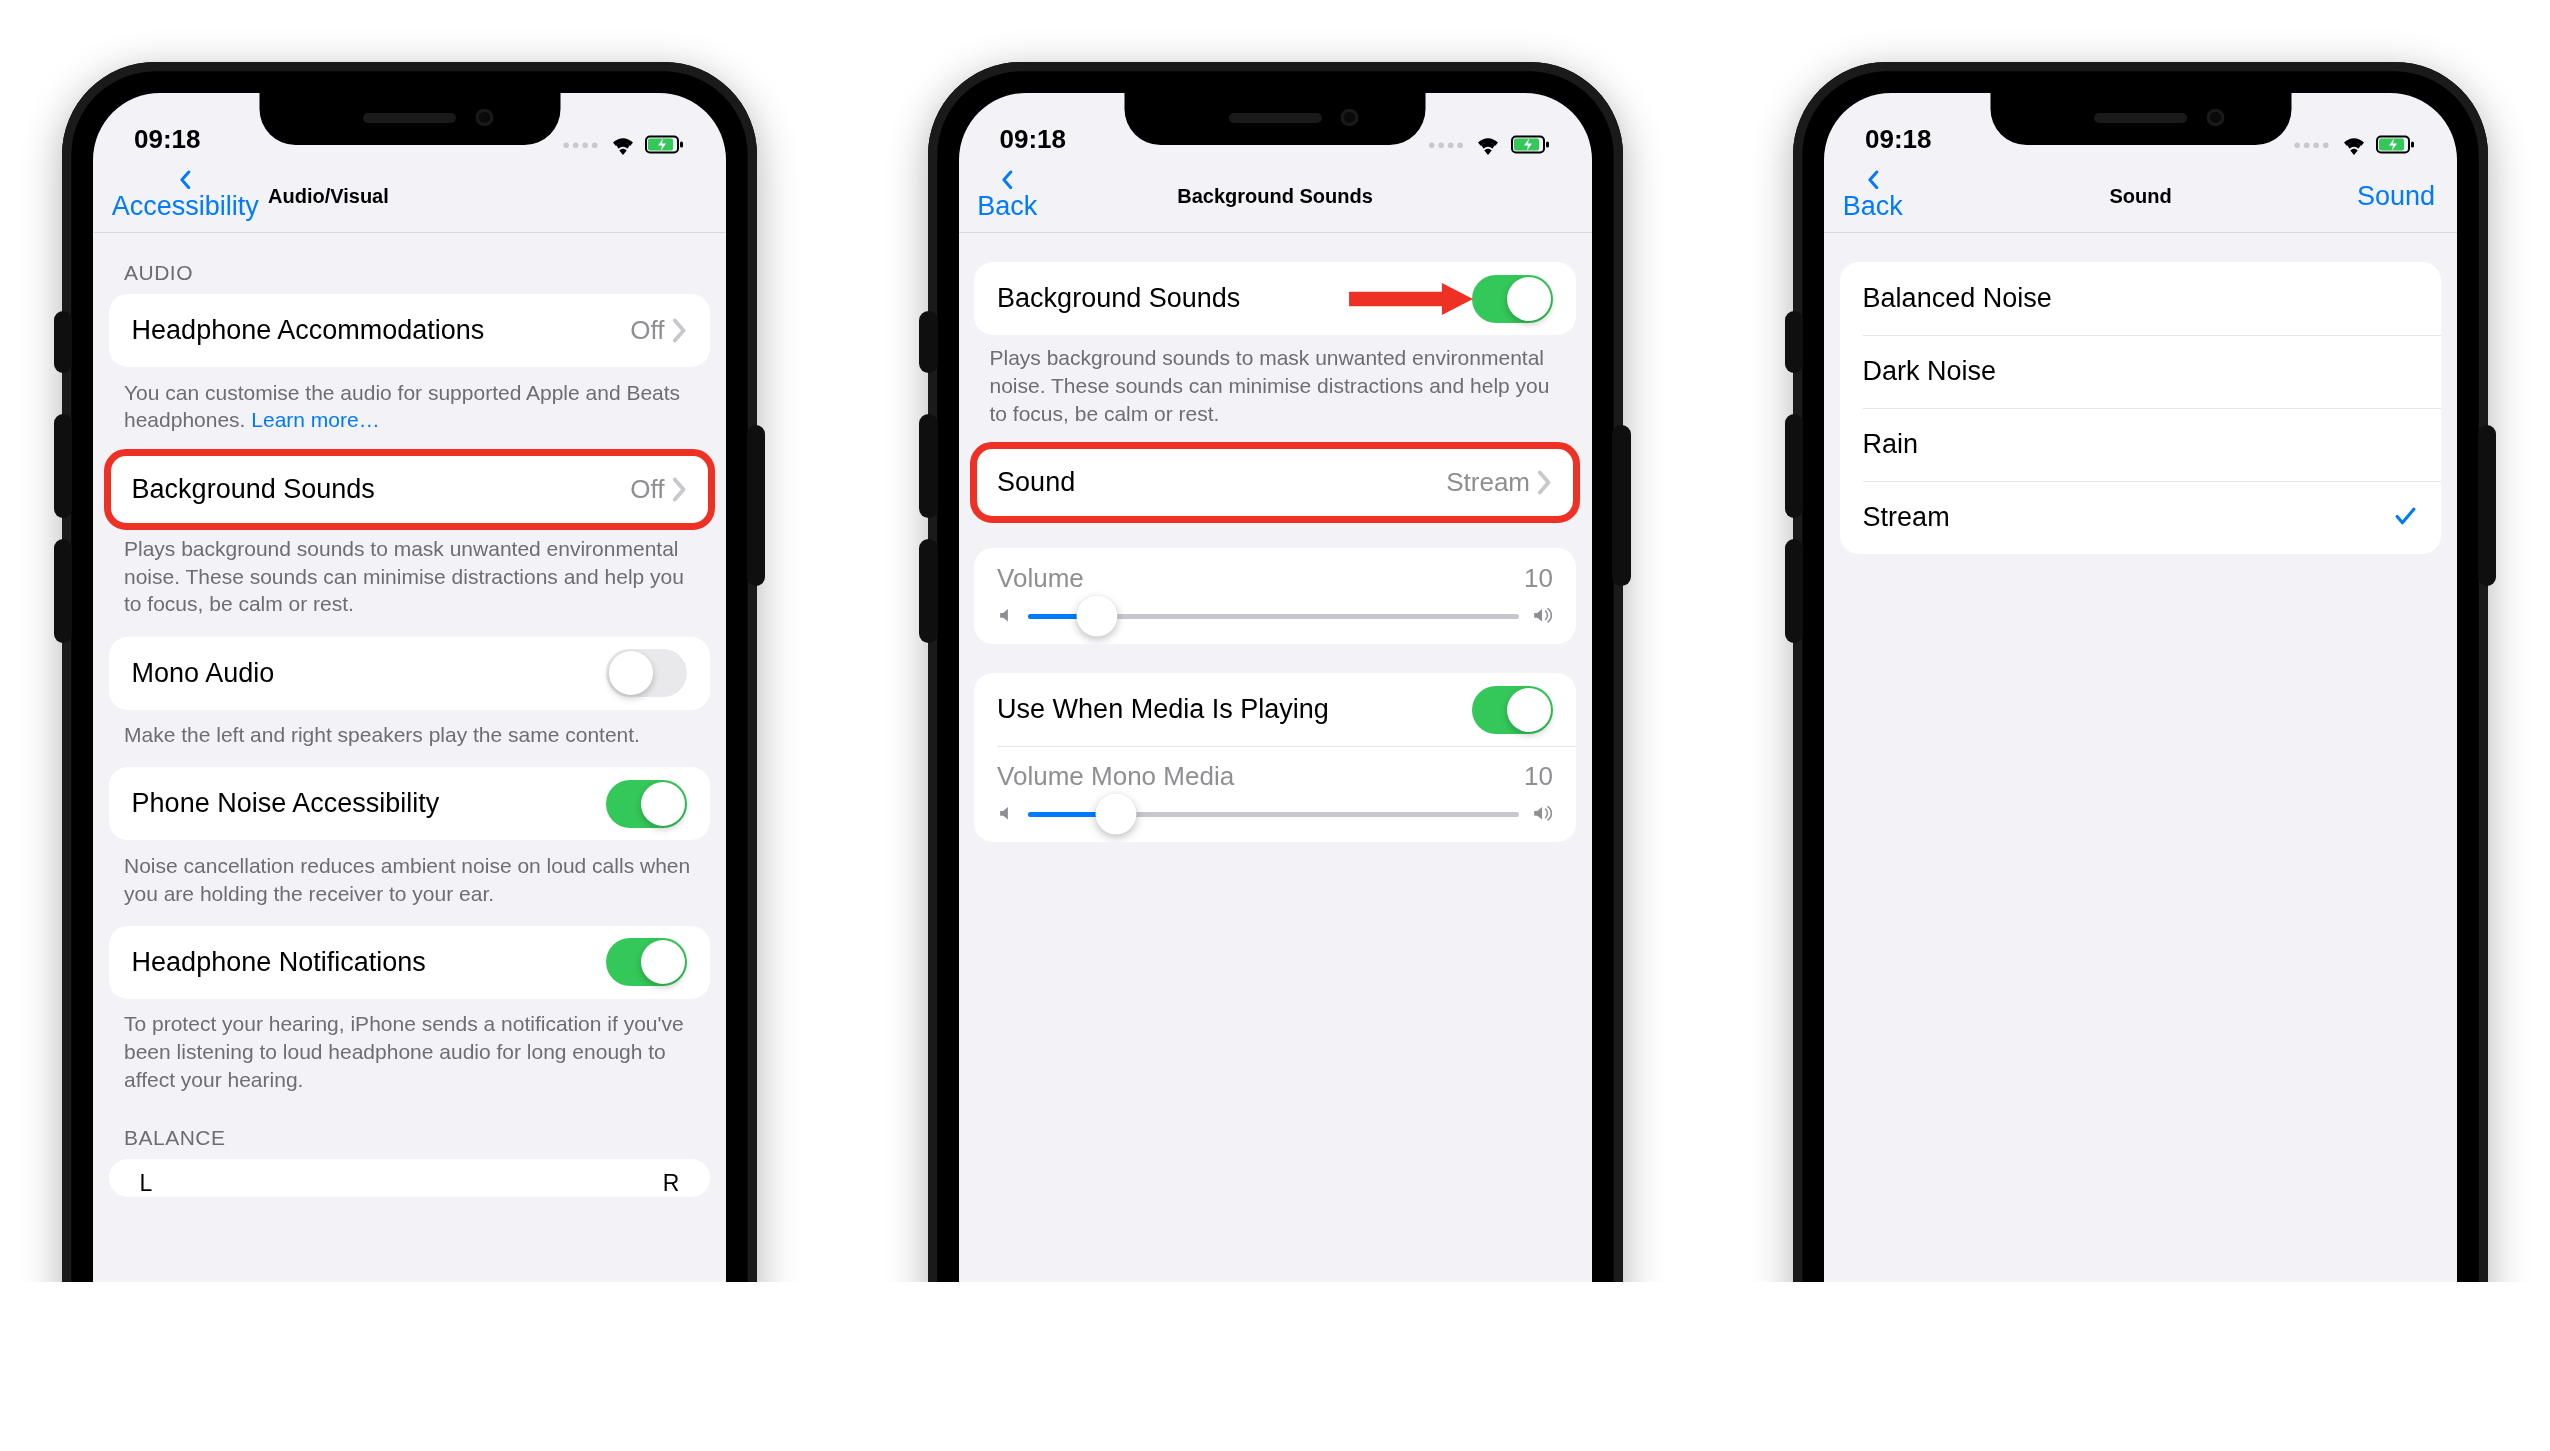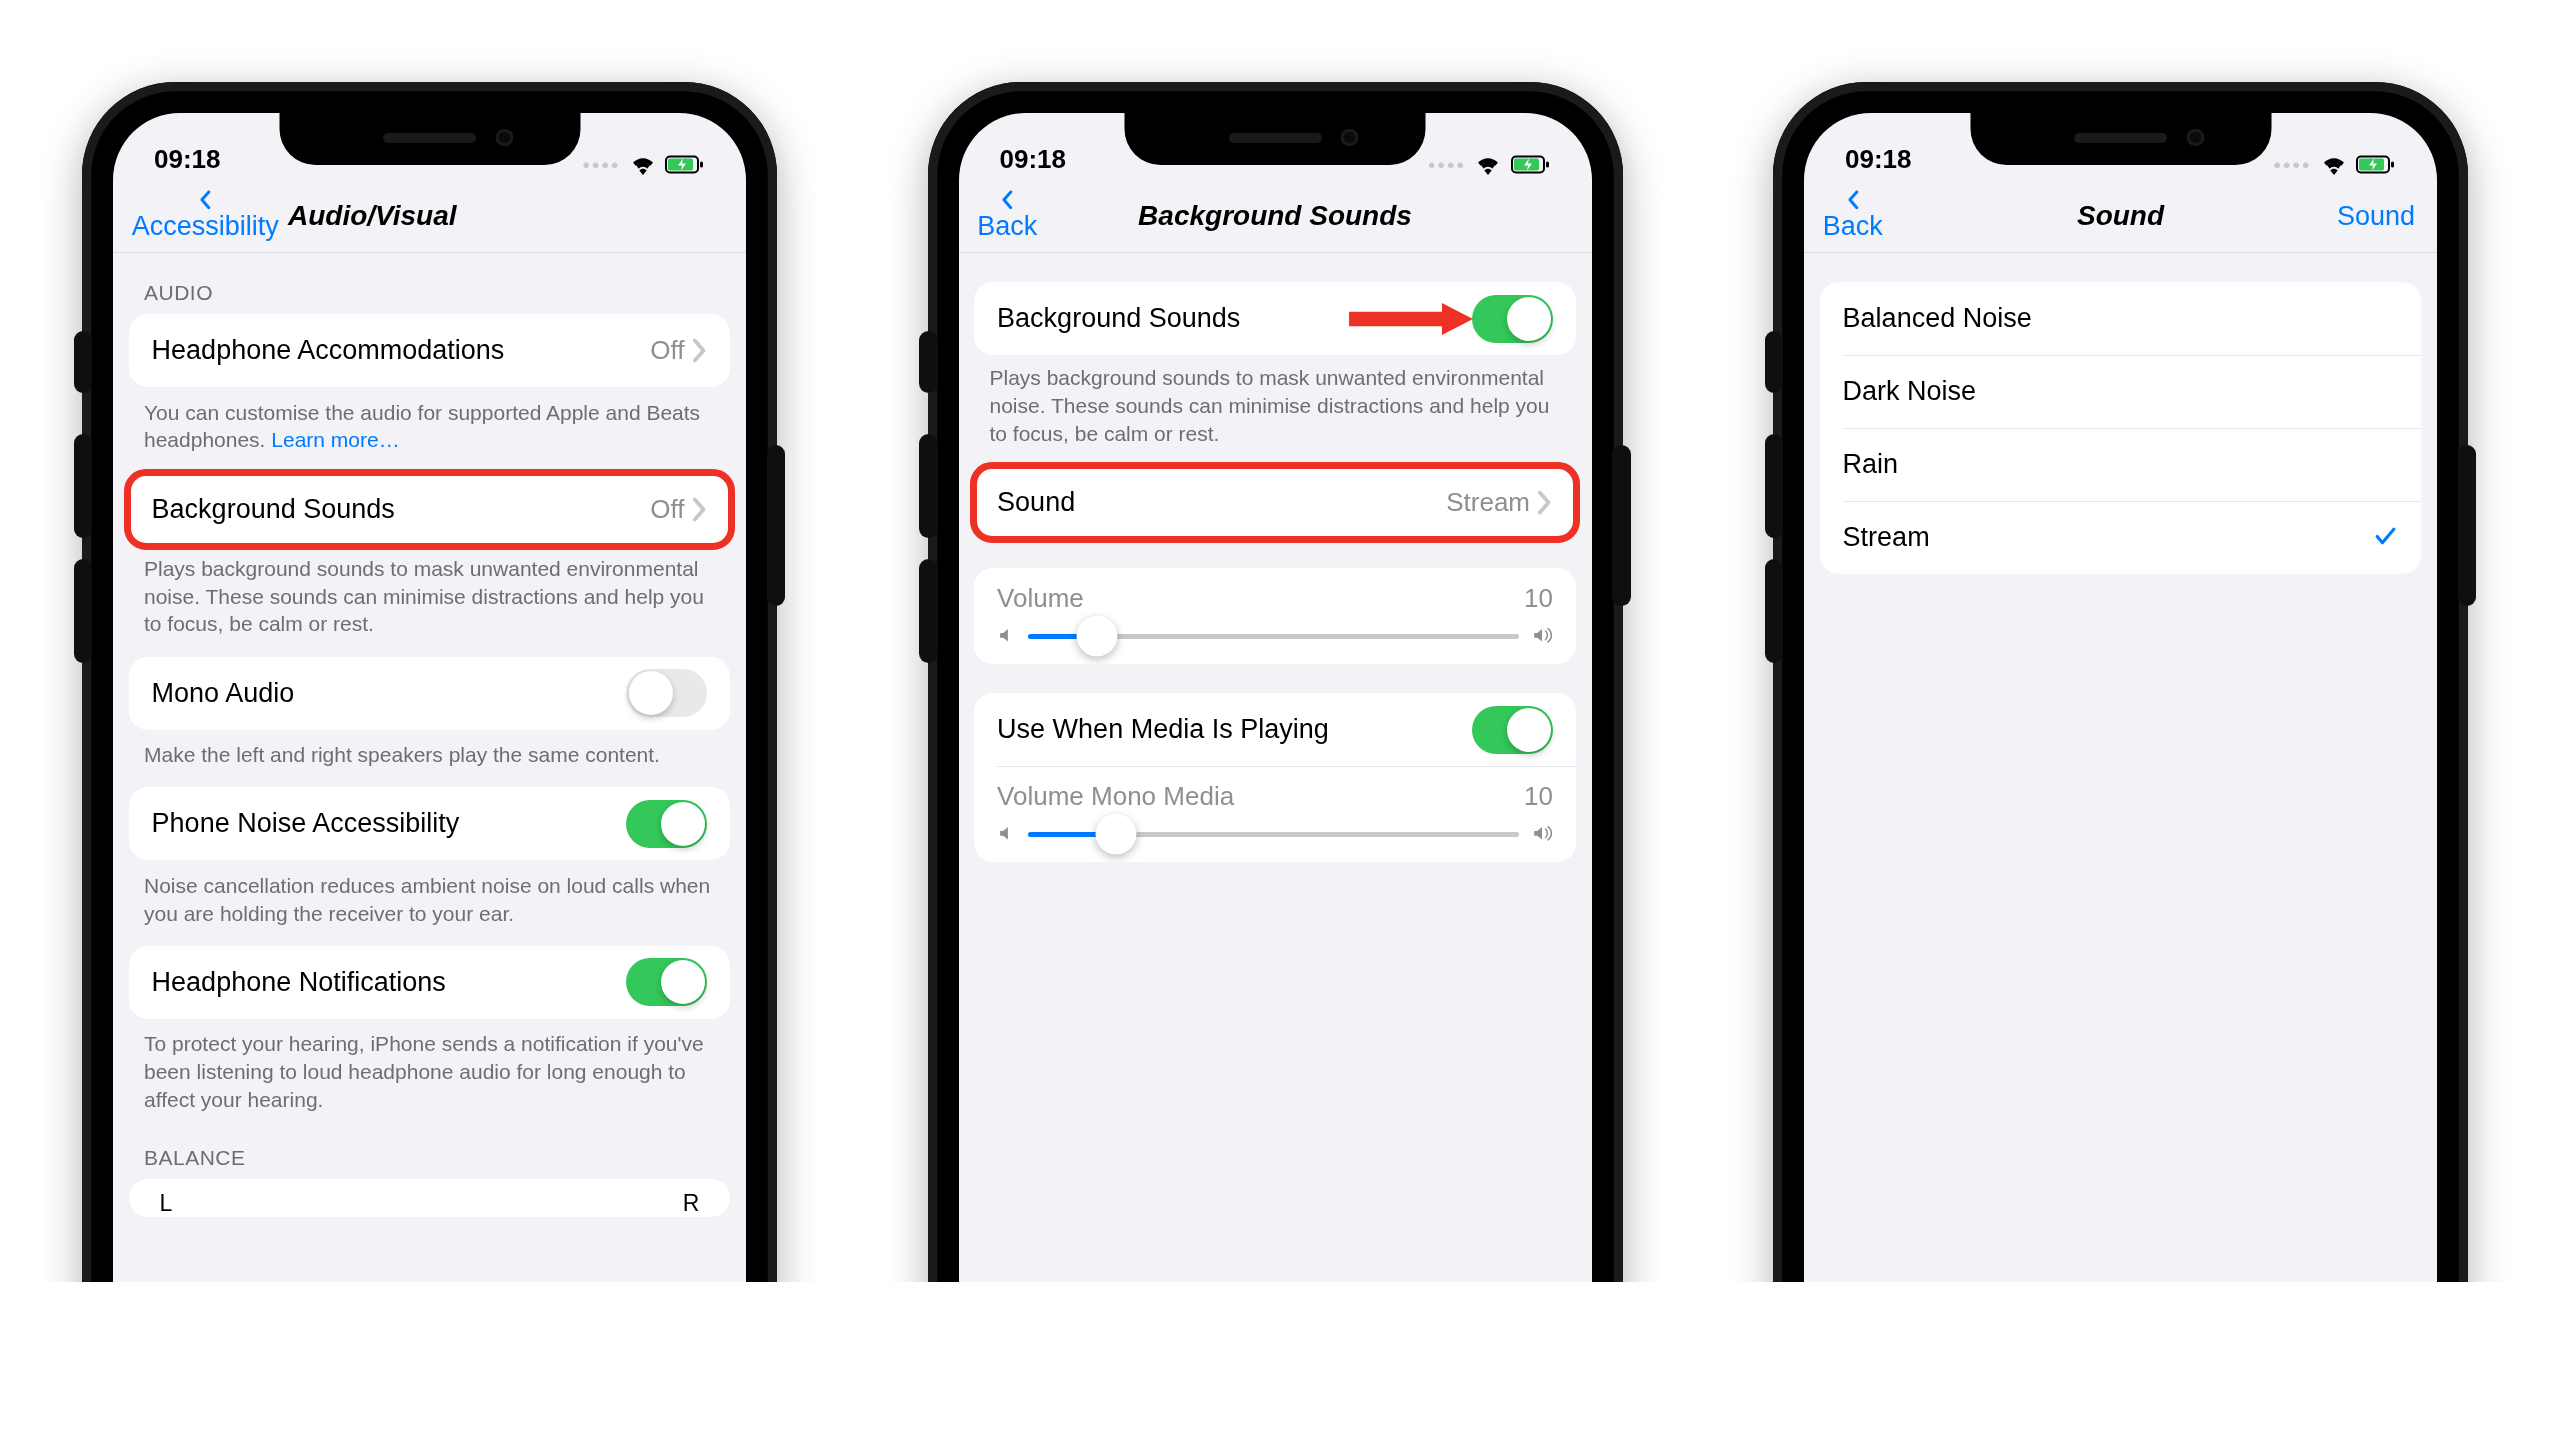--- a/index.html
+++ b/index.html
@@ -8,40 +8,40 @@
     --ios-blue:#007aff;
     --ios-green:#34c759;
     --ios-gray:#8e8e93;
     --ios-gray2:#c7c7cc;
     --sep:#e5e5ea;
     --text:#000;
     --footer:#6d6d72;
     --red-callout:#ee3124;
   }
   html,body{margin:0;padding:0;background:var(--bg);font-family:-apple-system,Segoe UI,Helvetica,Arial,sans-serif;}
-  .stage{width:2550px;height:1282px;display:flex;justify-content:space-between;padding:82px;box-sizing:border-box;gap:79px;}
+  .stage{width:2550px;height:1282px;display:flex;justify-content:space-between;padding:62px;box-sizing:border-box;gap:79px;}
   .phone{width:695px;height:1322px;border-radius:93px;background:#000;box-shadow:0 10.4px 41px rgba(0,0,0,.3), inset 0 0 0 9.3px #1a1a1a;position:relative;flex:none;}
   .phone-inner{position:absolute;inset:31px;border-radius:67px;background:var(--page);overflow:hidden;}
   .side-btn{position:absolute;background:#0f0f0f;border-radius:10.4px;}
   .left-btn1{left:-8.3px;top:249px;width:18.7px;height:62px;}
   .left-btn2{left:-8.3px;top:352px;width:18.7px;height:104px;}
   .left-btn3{left:-8.3px;top:477px;width:18.7px;height:104px;}
   .right-btn{right:-8.3px;top:363px;width:18.7px;height:161px;}
   .notch{position:absolute;top:0;left:50%;transform:translateX(-50%);width:301px;height:52px;background:#000;border-bottom-left-radius:36px;border-bottom-right-radius:36px;z-index:50;}
   .notch .speaker{position:absolute;top:19.7px;left:50%;transform:translateX(-50%);width:93px;height:10.4px;border-radius:10.4px;background:#1a1a1a;}
   .notch .cam{position:absolute;top:15.6px;right:67px;width:17.6px;height:17.6px;border-radius:50%;background:#0a0a0a;box-shadow:inset 0 0 0 3.1px #1a1a1a;}
   .status-bar{position:relative;height:67px;display:flex;align-items:flex-end;justify-content:space-between;padding:0 41px 5.2px;box-sizing:border-box;z-index:40;}
   .status-time{font-size:26px;font-weight:600;color:#000;}
   .status-right{display:flex;align-items:center;gap:9.3px;}
   .dots{letter-spacing:2.1px;color:var(--ios-gray2);font-size:21px;line-height:21px;}
   .wifi-icon svg,.battery-icon svg{display:block;}
   .nav{height:73px;background:var(--page);display:flex;align-items:center;position:relative;border-bottom:0.5px solid #d9d9de;padding:0 18.7px;box-sizing:border-box;}
   .nav-back{display:flex;align-items:center;color:var(--ios-blue);font-size:27px;gap:2.1px;cursor:pointer;flex-direction:column;}
   .nav-back .chev{width:19.7px;height:19.7px;}
-  .nav-title{position:absolute;left:50%;transform:translateX(-50%);font-size:28px;font-weight:600;color:#000;white-space:nowrap;font-style:italic;}
+  .nav-title{position:absolute;left:50%;transform:translateX(-50%);font-size:20px;font-weight:600;color:#000;white-space:nowrap;}
   .nav-title.left-title{position:static;transform:none;margin-left:9.3px;}
   .nav-right{position:absolute;right:22px;color:var(--ios-blue);font-size:27px;}
   .content{padding:0 0 31px;overflow:hidden;}
   .section-header{font-size:21px;color:var(--footer);text-transform:uppercase;padding:28px 31px 9.3px;letter-spacing:0.5px;}
   .section-footer{font-size:21px;color:var(--footer);padding:9.3px 31px 4.1px;line-height:1.32;}
   .section-footer a{color:var(--ios-blue);text-decoration:none;}
   .group{margin:0 15.6px;background:#fff;border-radius:18.7px;overflow:hidden;}
   .group + .section-footer{margin-top:2.1px;}
   .row{display:flex;align-items:center;min-height:73px;padding:0 23px;box-sizing:border-box;position:relative;}
   .row + .row::before{content:"";position:absolute;top:0;left:23px;right:0;height:1px;background:var(--sep);}

